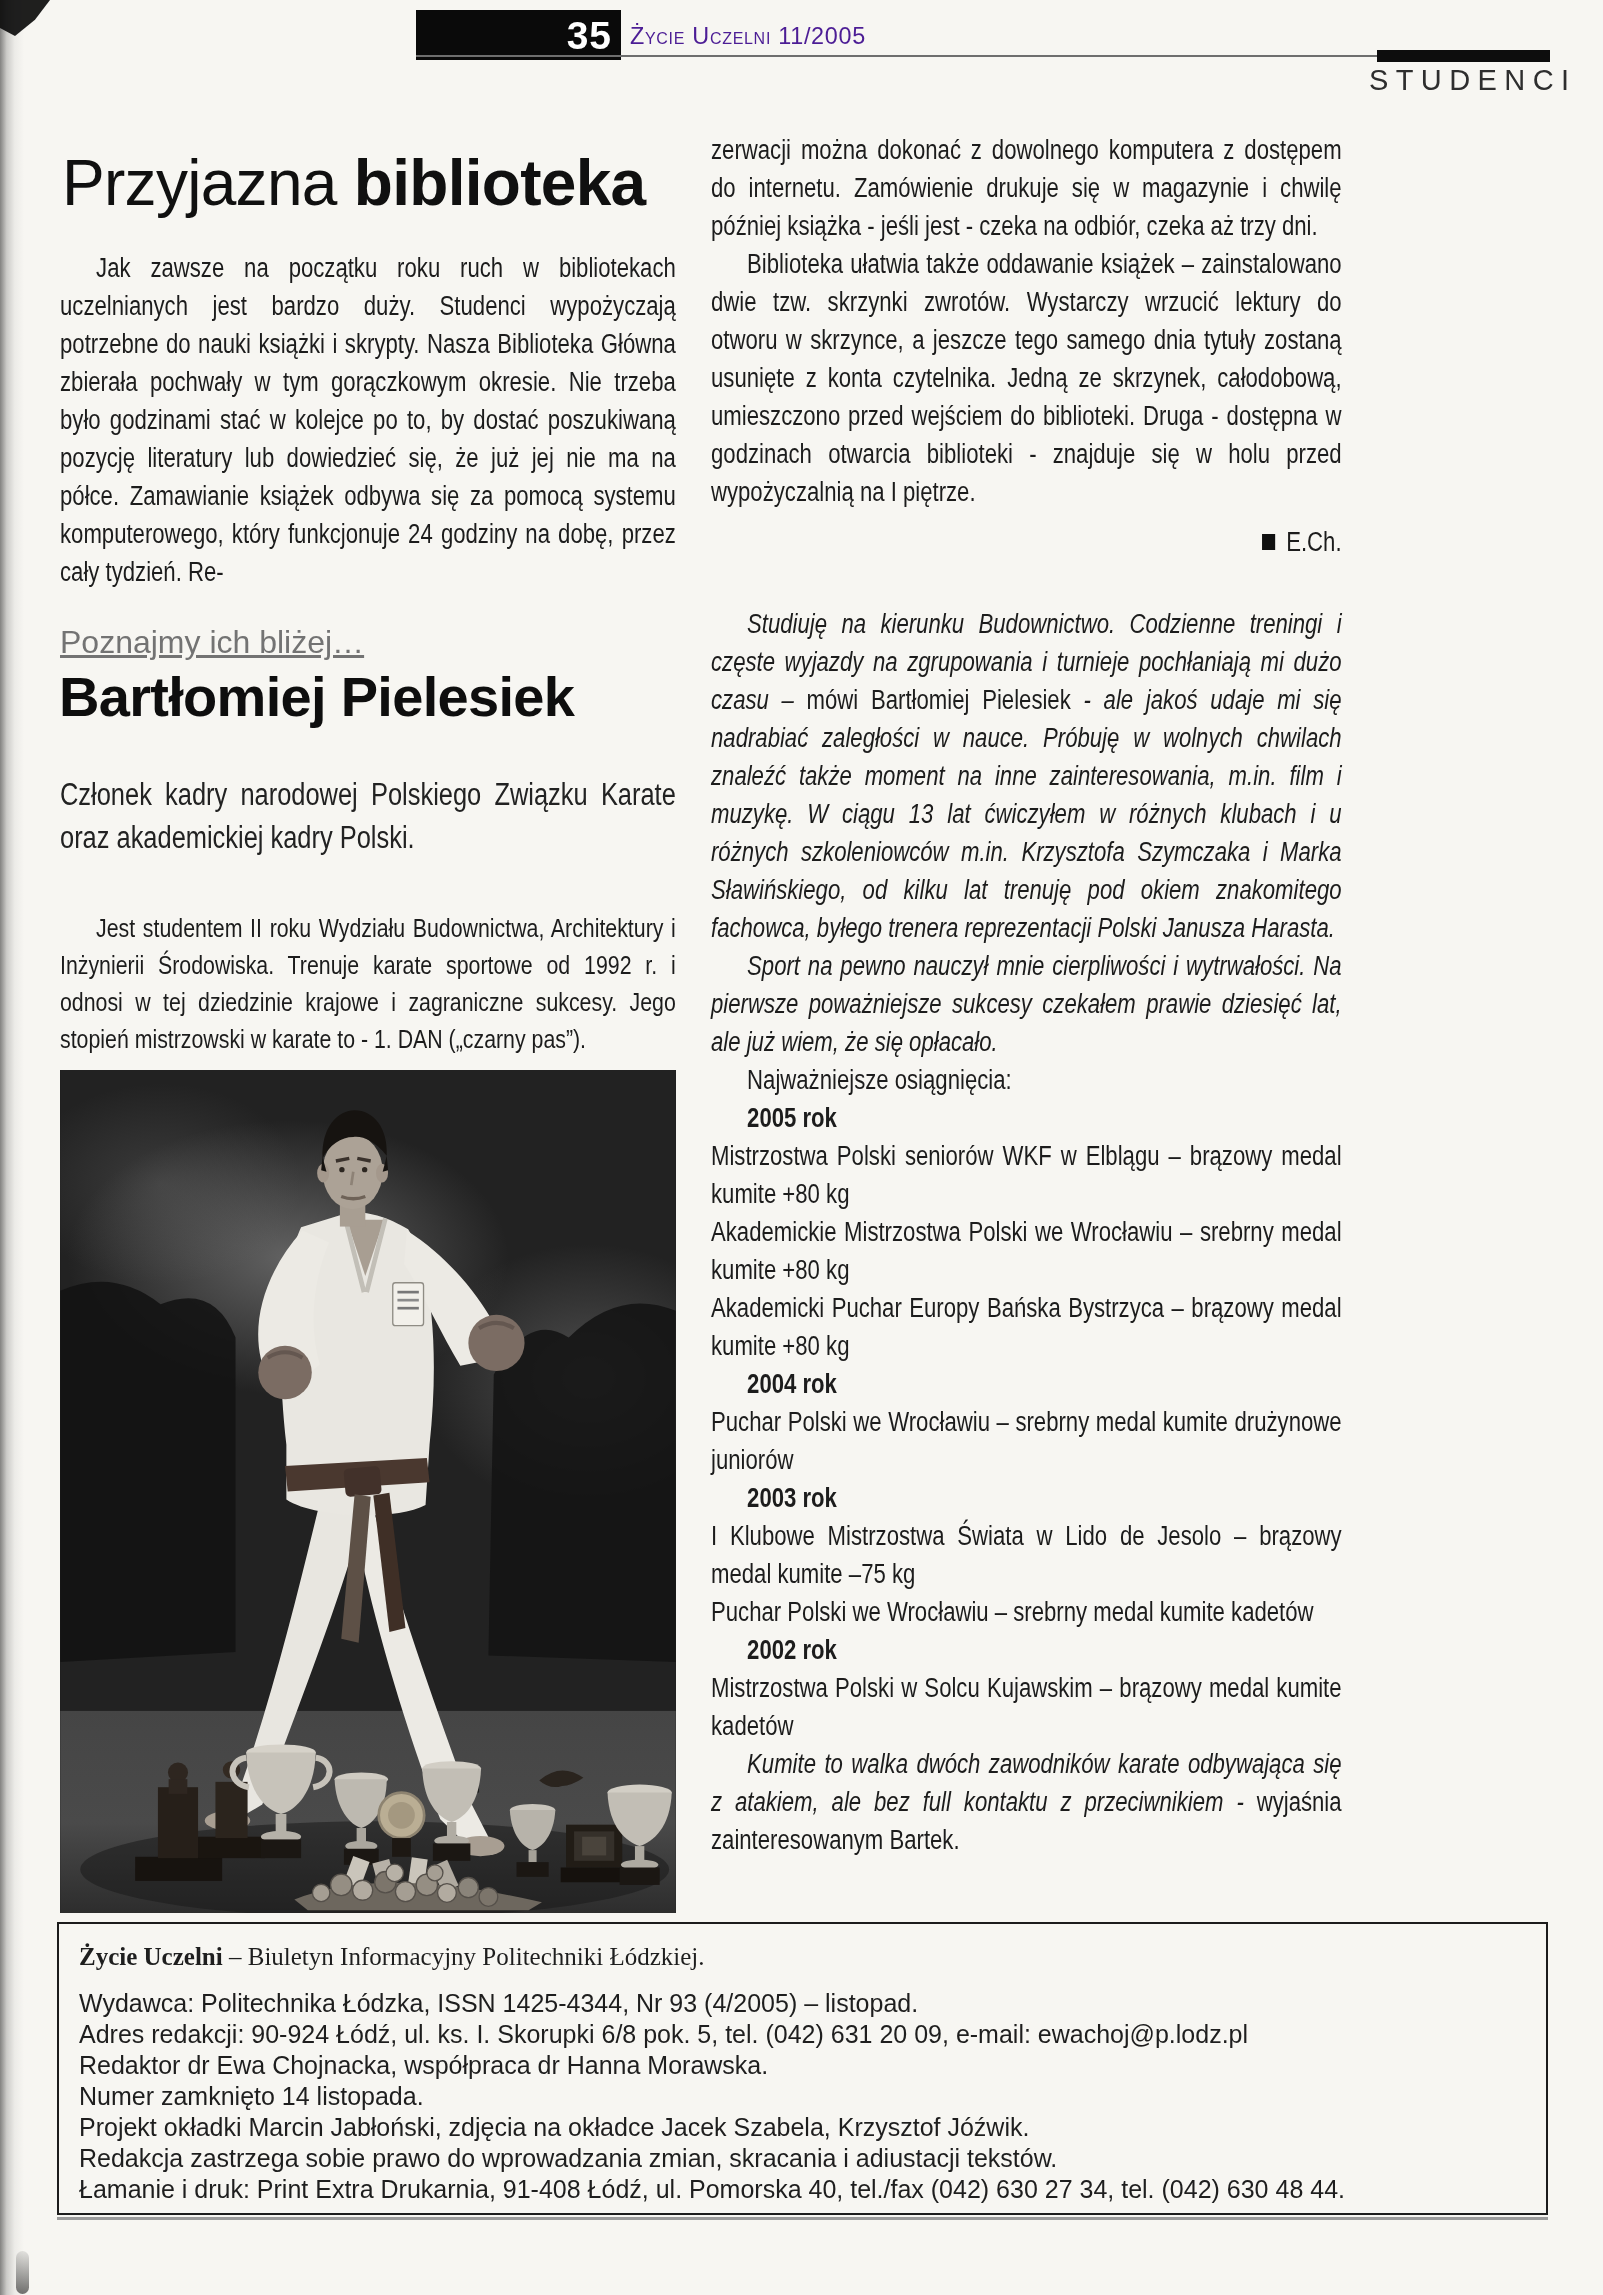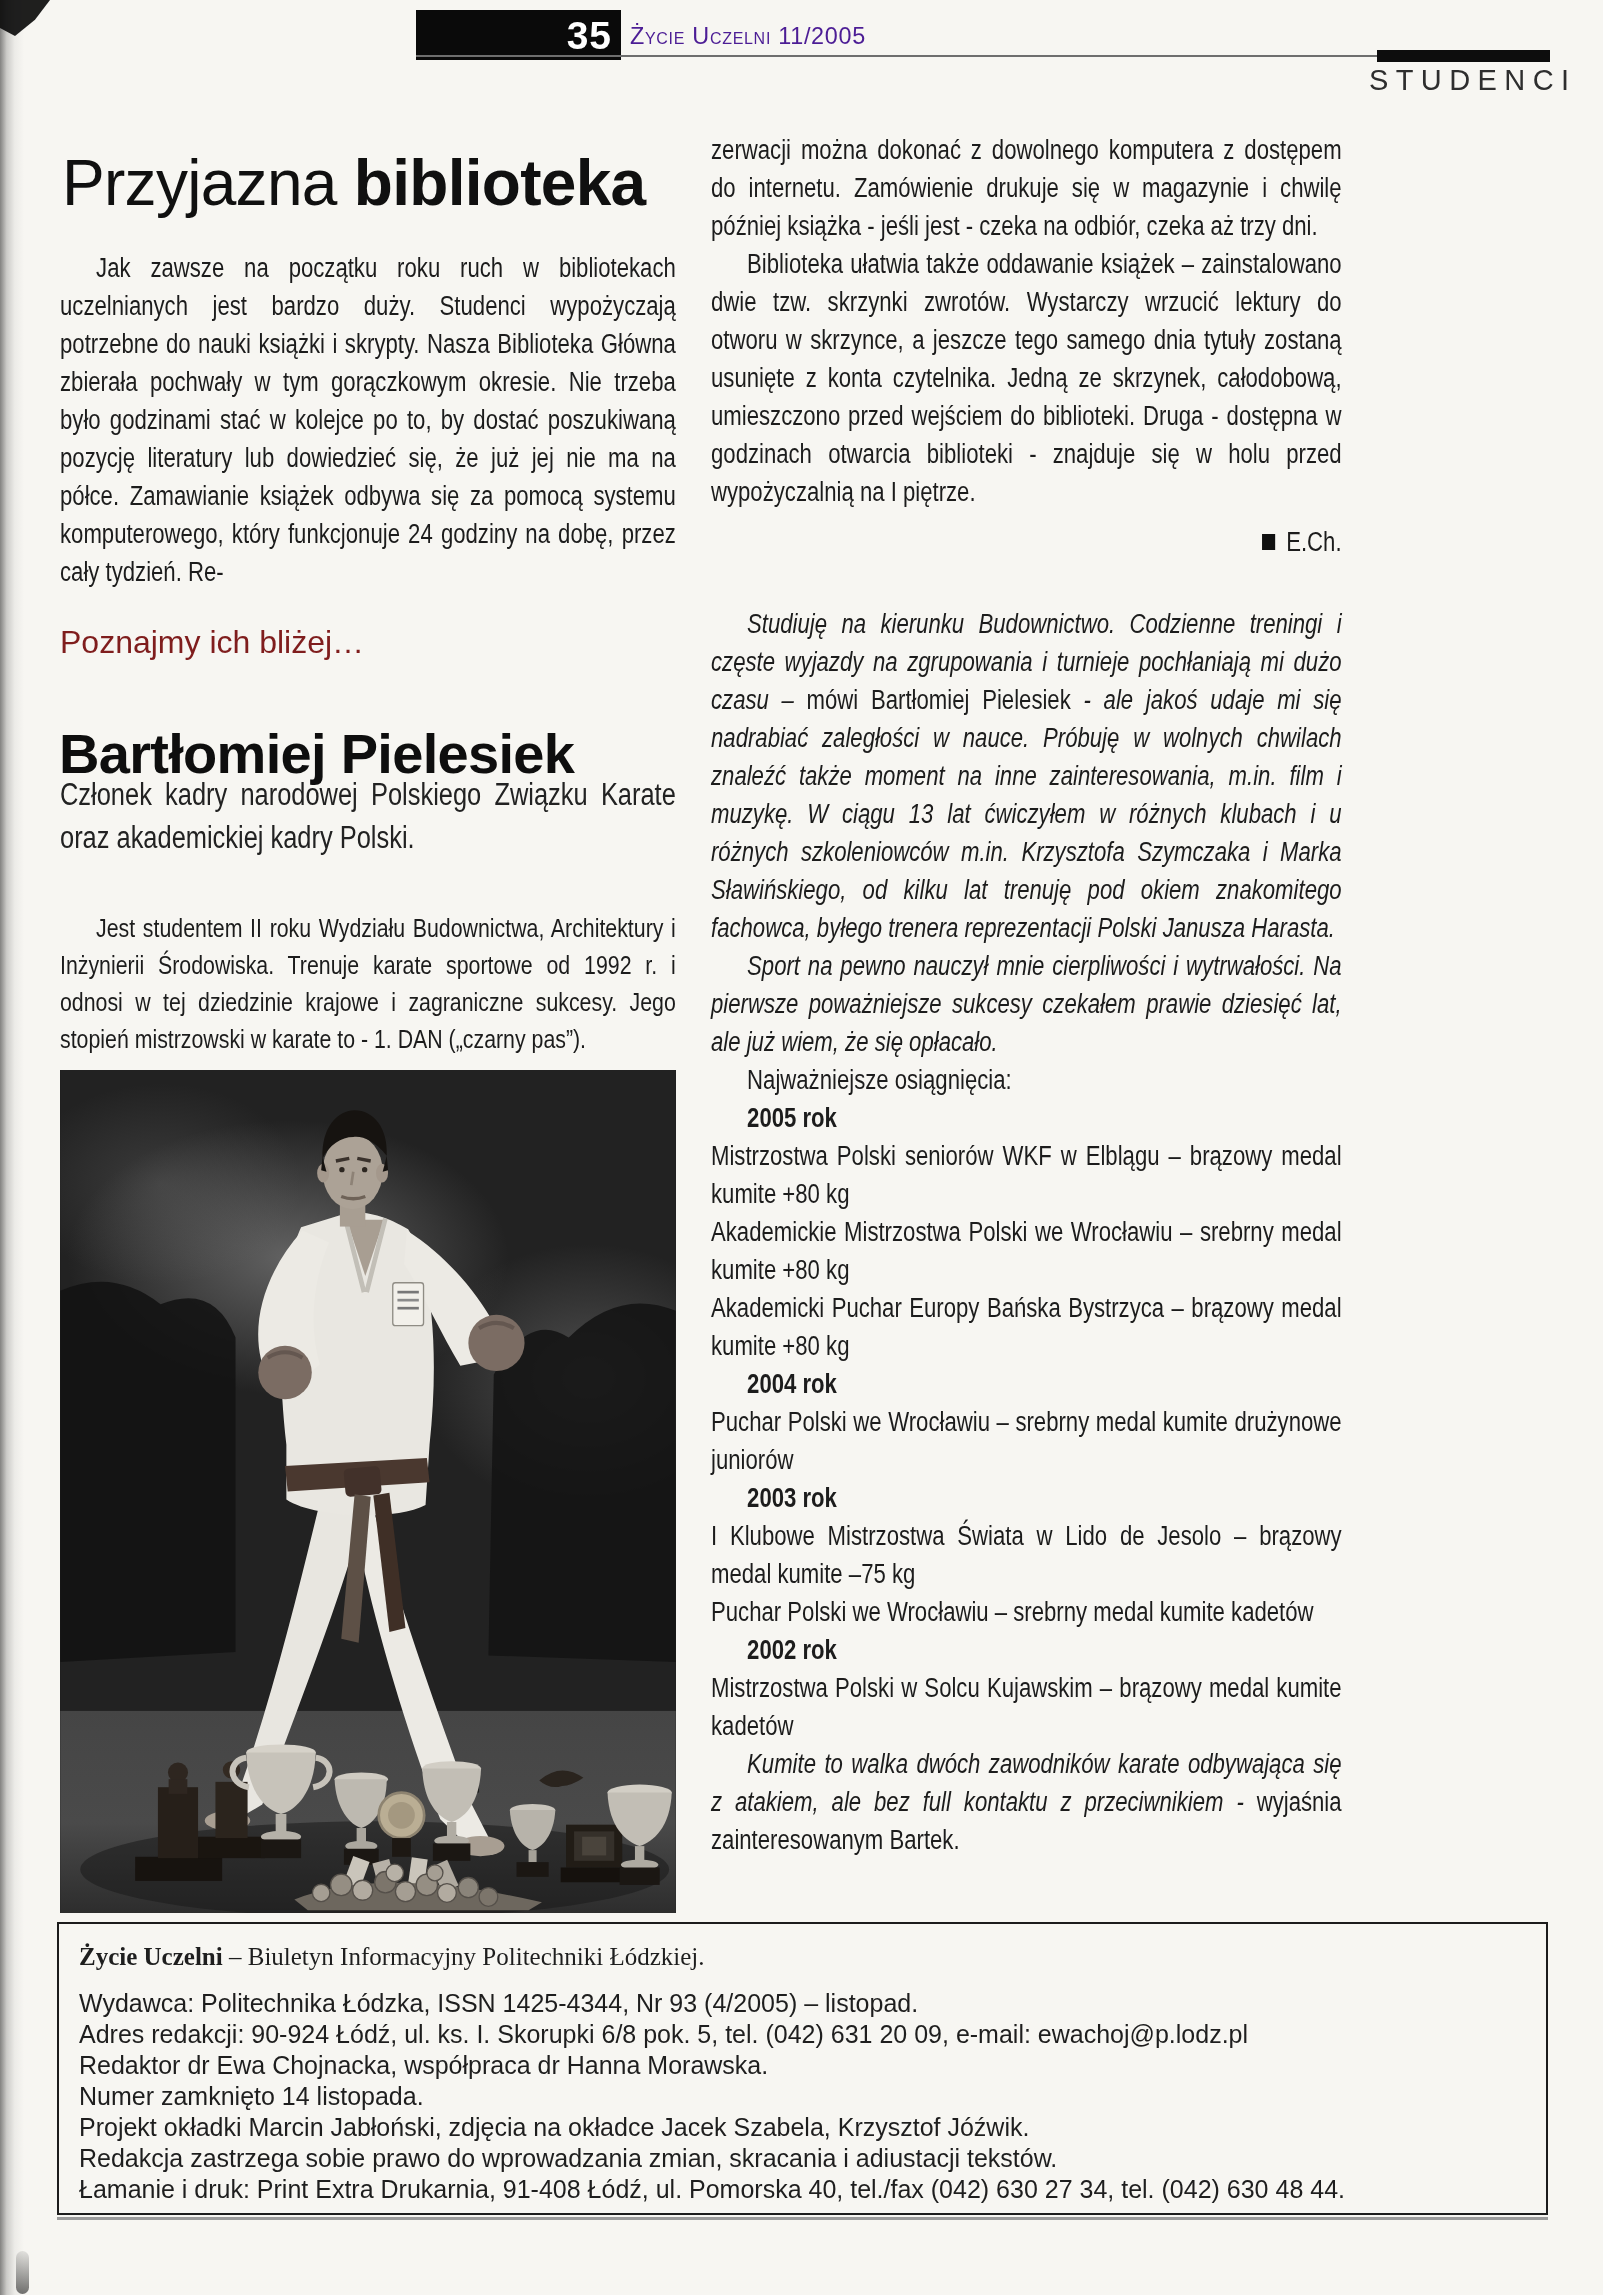--- a/index.html
+++ b/index.html
@@ -32,22 +32,22 @@
   #a1-title .bold{font-weight:bold;}
   .coltext{font-size:27px;line-height:38px;text-align:justify;color:#1c1c1c;
     transform:scaleX(.82);transform-origin:0 0;}
   .coltext p{margin:0;}
   .coltext p.ind{text-indent:44px;}
   #a1-col1{left:60px;top:249px;width:751px;}
   #a1-col2{left:711px;top:131px;width:769px;}
   .sig-row{display:flex;justify-content:flex-end;align-items:center;gap:13.4px;margin-top:12px;}
   .sig-sq{width:16px;height:16px;background:#101010;display:inline-block;}
   
-  #a2-kicker{left:60px;top:624px;font-size:32px;color:#7f1d1d;font-weight:400;}
-  #a2-title{left:59px;top:721px;font-size:56px;font-weight:bold;letter-spacing:-0.7px;color:#0e0e0e;white-space:nowrap;}
+  #a2-kicker{left:60px;top:624px;font-size:32px;color:#737373;font-weight:400;text-decoration:underline;}
+  #a2-title{left:59px;top:664px;font-size:56px;font-weight:bold;letter-spacing:-0.7px;color:#0e0e0e;white-space:nowrap;}
   #a2-subtitle{left:60px;top:773px;width:751px;font-size:31px;line-height:43px;
     font-weight:400;color:#222;text-align:justify;transform:scaleX(.82);transform-origin:0 0;}
   #a2-intro{left:60px;top:910px;width:751px;font-size:26px;line-height:37px;}
   #a2-col2{left:711px;top:605px;width:769px;}
   .quote{font-style:italic;}
   .roman{font-style:normal;}
   .year-h{font-weight:bold;text-indent:44px;}
   
   #photo-frame{left:60px;top:1070px;width:616px;height:843px;background:#1d1d1d;}
   

